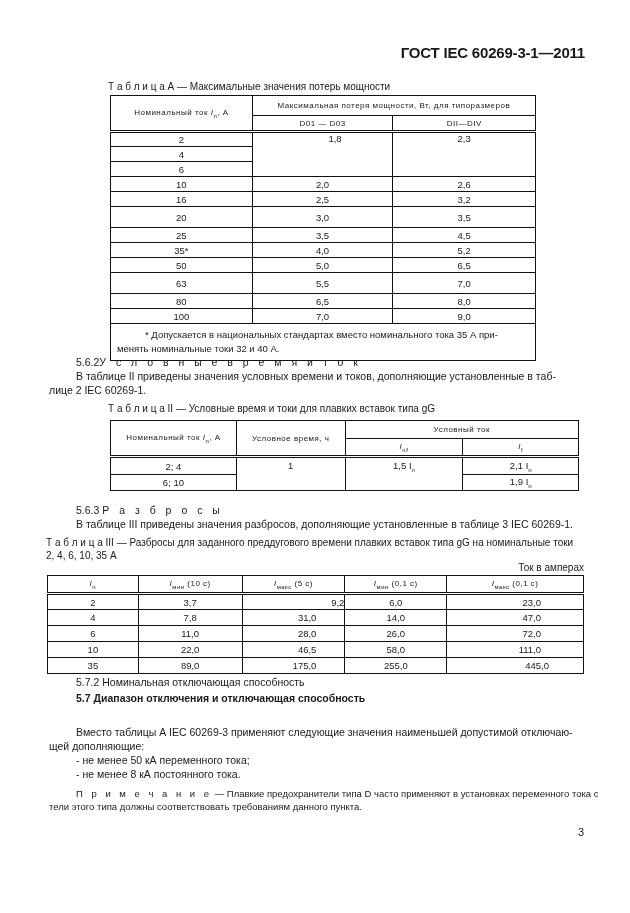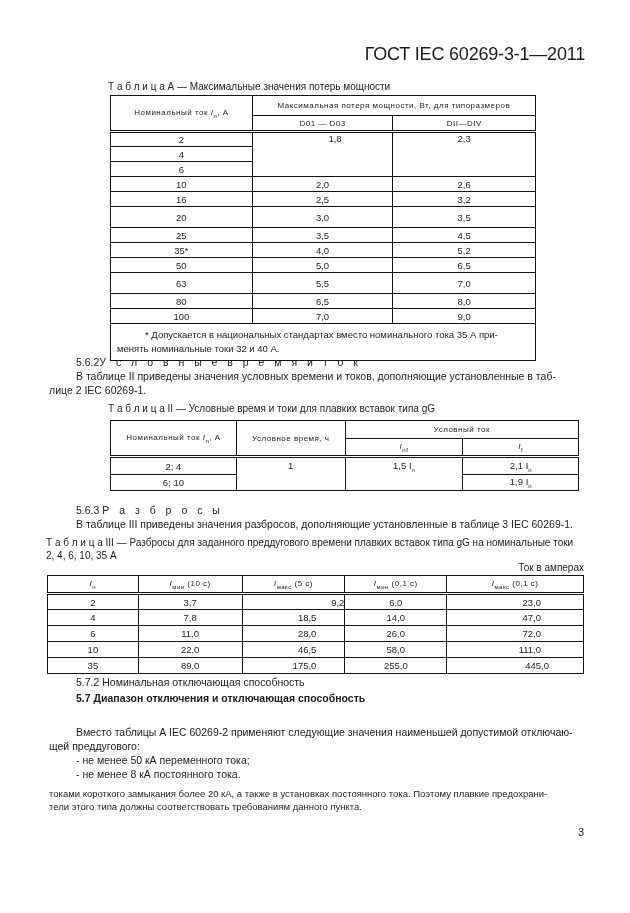--- a/index.html
+++ b/index.html
@@ -1,19 +1,19 @@
 <!DOCTYPE html>
 <html><head>
 <meta charset="utf-8">
 <style>
   html, body { margin:0; padding:0; background:#ffffff; }
   body { width:630px; height:913px; position:relative; overflow:hidden;
          font-family:"Liberation Sans", sans-serif; color:#1a1a1a; }
   .abs { position:absolute; }
-  .hdr { right:45px; top:44px; font-size:18px; font-weight:normal; letter-spacing:-0.2px; }
+  .hdr { right:45px; top:44px; font-size:15px; font-weight:bold; letter-spacing:-0.2px; }
   .cap { font-size:10px; white-space:nowrap; }
   .txt { font-size:10.5px; white-space:nowrap; }
   table { border-collapse:collapse; font-size:9.5px; position:absolute; }
   td, th { border:1px solid #111; padding:0; text-align:center; font-weight:normal; }
   .dbl td, .dbl th { border-bottom:3px double #111; }
   .hsm { font-size:8px; letter-spacing:0.5px; }
   i.I { font-style:italic; }
   sub { font-size:6px; }
   .note { text-align:left; padding:4px 6px; font-size:9.5px; line-height:14px; }
   .bold { font-weight:bold; }
@@ -184,21 +184,21 @@
   <tr style="height:16px;">
         <td>2</td>
         <td>3,7</td>
         <td style="text-align:right;margin-left:18px;">9,2</td>
         <td>6,0</td>
         <td style="text-align:right;padding-right:42px;">23,0</td>
       </tr>
   <tr style="height:16px;">
         <td>4</td>
         <td>7,8</td>
-        <td style="text-align:right;padding-right:28px;">18,5</td>
+        <td style="text-align:right;padding-right:28px;">31,0</td>
         <td>14,0</td>
         <td style="text-align:right;padding-right:42px;">47,0</td>
       </tr>
   <tr style="height:16px;">
         <td>6</td>
         <td>11,0</td>
         <td style="text-align:right;padding-right:28px;">28,0</td>
         <td>26,0</td>
         <td style="text-align:right;padding-right:42px;">72,0</td>
       </tr>
@@ -214,23 +214,23 @@
         <td>89,0</td>
         <td style="text-align:right;padding-right:28px;">175,0</td>
         <td>255,0</td>
         <td style="text-align:right;padding-right:34px;">445,0</td>
       </tr>
 </tbody>
   </table>
 
 <div class="abs txt bold" style="left:76px;top:692px;">5.7 Диапазон отключения и отключающая способность</div>
 <div class="abs txt" style="left:76px;top:676px;">5.7.2 Номинальная отключающая способность</div>
-<div class="abs txt" style="left:76px;top:726px;">Вместо таблицы А IEC 60269-2 применяют следующие значения наименьшей допустимой отключаю-</div>
-<div class="abs txt" style="left:49px;top:740px;">щей преддугового:</div>
+<div class="abs txt" style="left:76px;top:726px;">Вместо таблицы А IEC 60269-3 применяют следующие значения наименьшей допустимой отключаю-</div>
+<div class="abs txt" style="left:49px;top:740px;">щей дополняющие:</div>
 <div class="abs txt" style="left:76px;top:754px;">- не менее 50 кА переменного тока;</div>
 <div class="abs txt" style="left:76px;top:768px;">- не менее 8 кА постоянного тока.</div>
 
 <div class="abs" style="left:49px;top:787px;width:540px;font-size:9.5px;line-height:13px;">
-  <div style="white-space:nowrap;">токами короткого замыкания более 20 кА, а также в установках постоянного тока. Поэтому плавкие предохрани-</div>
+  <div style="text-indent:27px;white-space:nowrap;"><span style="letter-spacing:3px;">П р и м е ч а н и е</span><span> — Плавкие предохранители типа D часто применяют в установках переменного тока с</span></div>
   <div style="white-space:nowrap;">тели этого типа должны соответствовать требованиям данного пункта.</div>
 </div>
 
 <div class="abs" style="right:46px;top:826px;font-size:11px;">3</div>
 
 </body></html>

